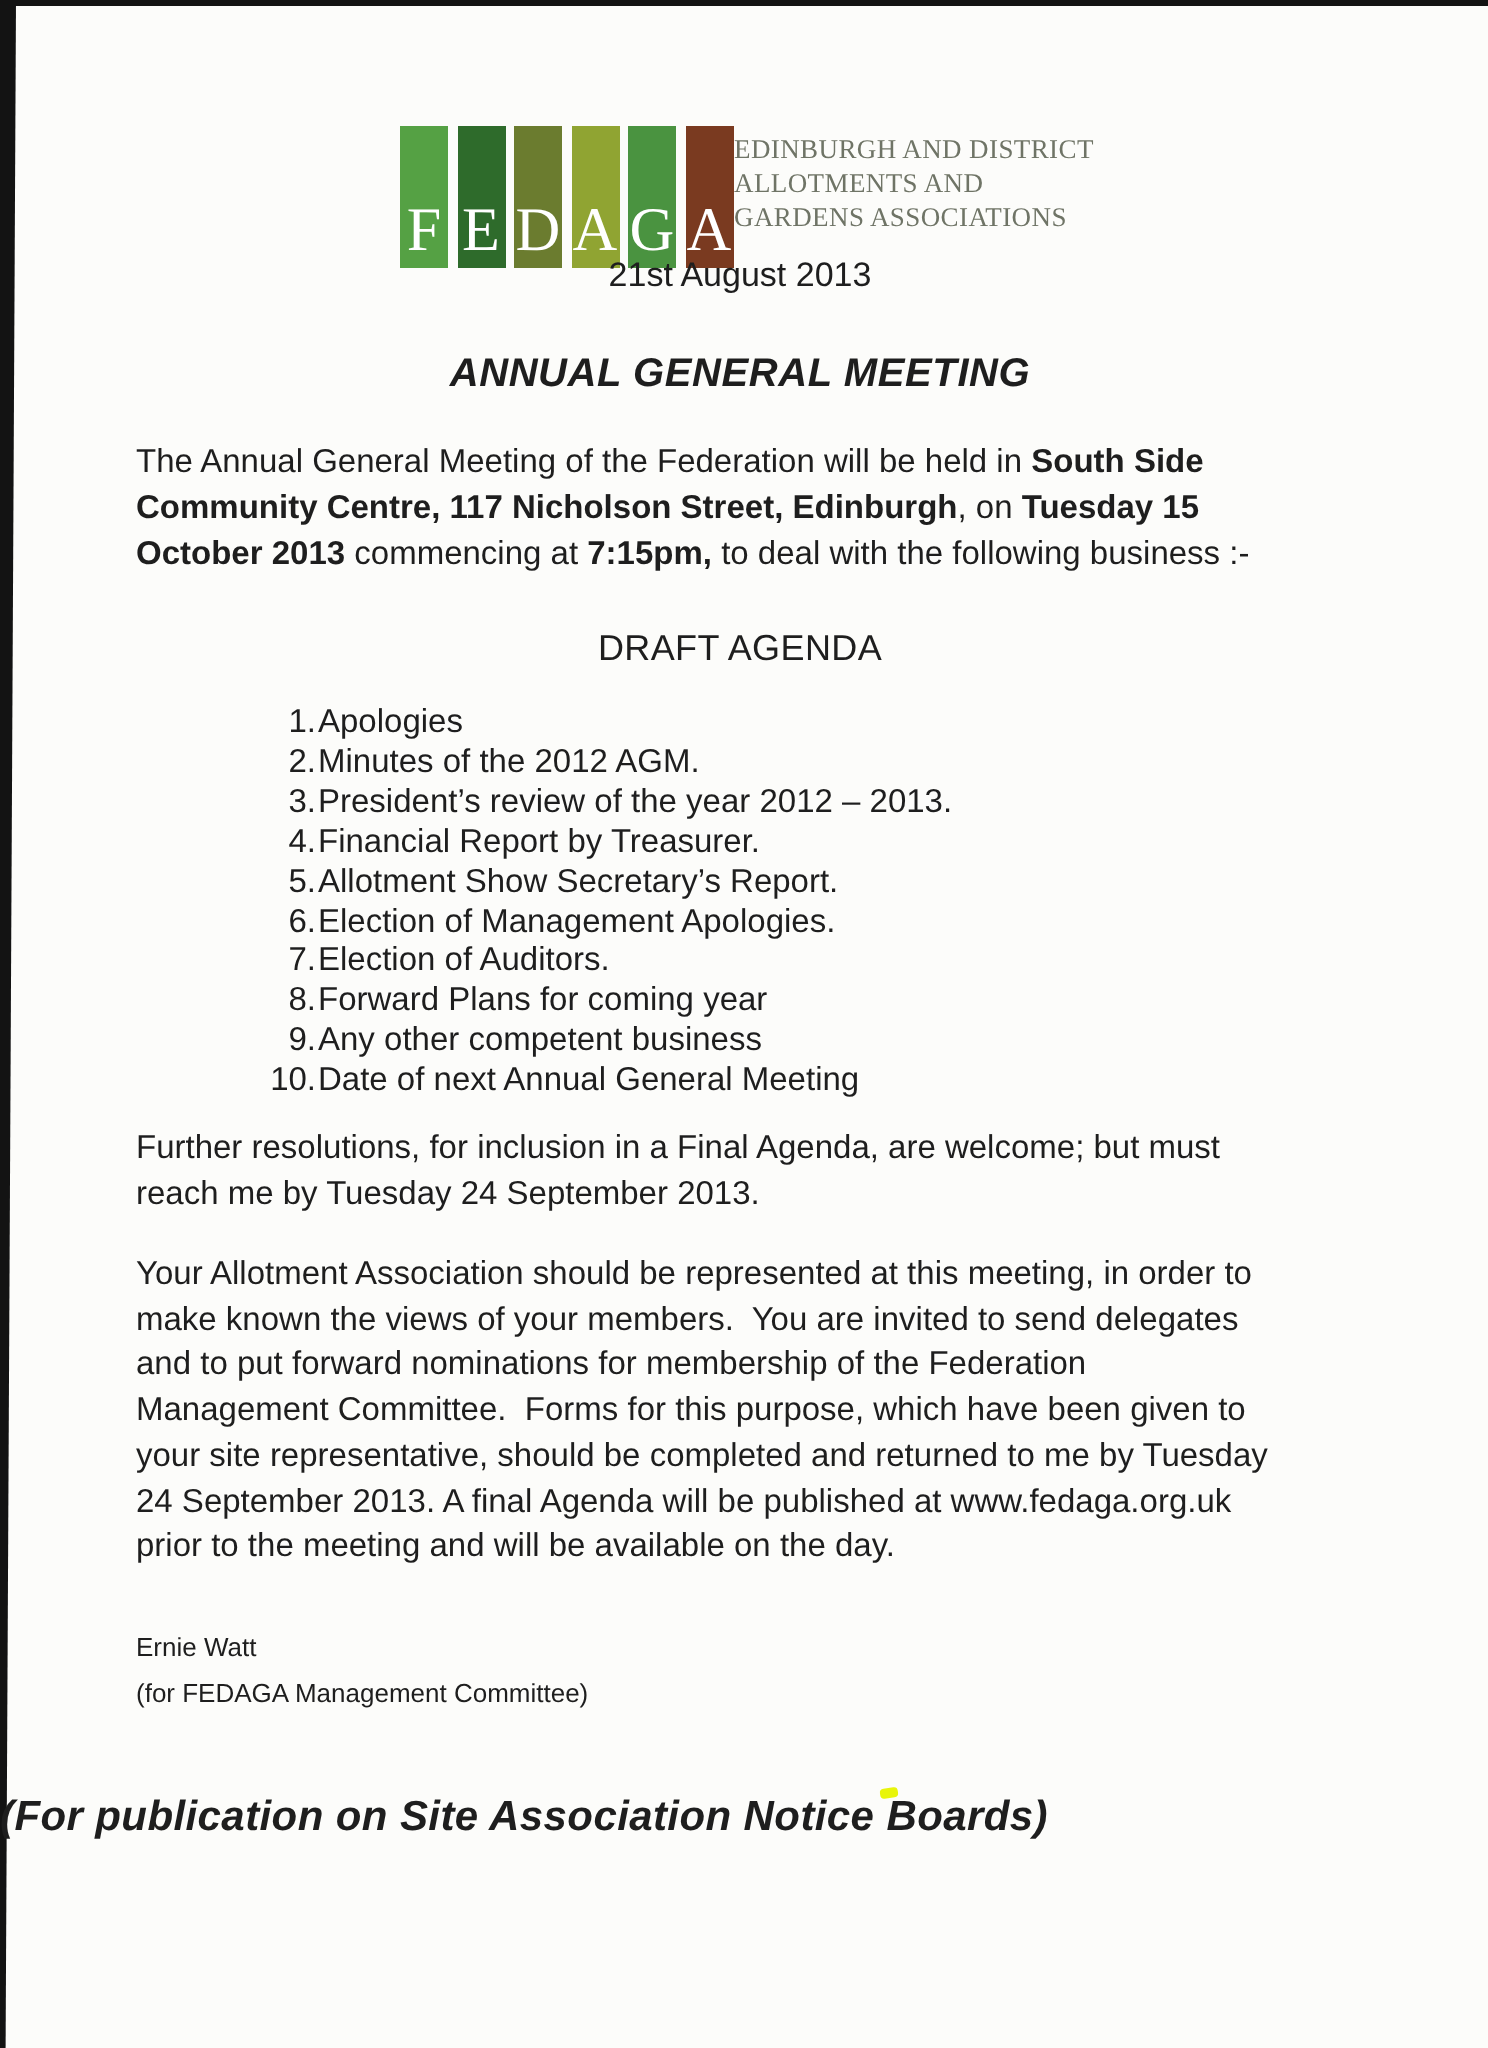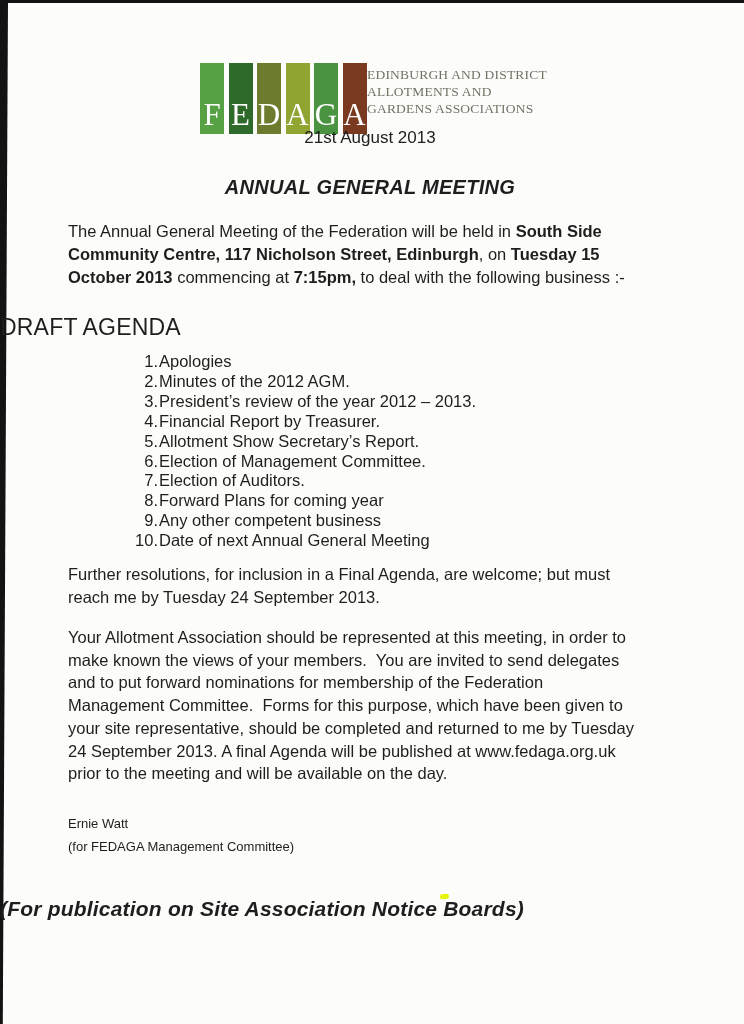--- a/index.html
+++ b/index.html
@@ -50,21 +50,21 @@
     position: absolute; top: 176px; left: 0; width: 740px;
     text-align: center; font-size: 20px; font-weight: bold;
     letter-spacing: 0.3px; margin: 0; font-style: italic;
   }
   .intro {
     position: absolute; left: 68px; top: 220px;
     font-size: 16.5px; line-height: 23px; white-space: pre;
   }
   .agenda-heading {
     position: absolute; top: 314px; left: 0; width: 740px;
-    font-size: 23px; letter-spacing: 0.2px;
+    text-align: center; font-size: 18px; letter-spacing: 0.2px;
   }
   .agenda {
     position: absolute; left: 68px; top: 352px;
     margin: 0; padding: 0; list-style: none;
     font-size: 16.5px; line-height: 19.9px;
   }
   .agenda li { display: flex; }
   .agenda .num { width: 90px; text-align: right; }
   .agenda .item-text { margin-left: 1px; white-space: pre; }
   .para {
@@ -133,21 +133,21 @@
       <li>
         <span class="num">4.</span>
         <span class="item-text">Financial Report by Treasurer.</span>
       </li>
       <li>
         <span class="num">5.</span>
         <span class="item-text">Allotment Show Secretary’s Report.</span>
       </li>
       <li>
         <span class="num">6.</span>
-        <span class="item-text">Election of Management Committee.</span>
+        <span class="item-text">Election of Management Apologies.</span>
       </li>
       <li>
         <span class="num">7.</span>
         <span class="item-text">Election of Auditors.</span>
       </li>
       <li>
         <span class="num">8.</span>
         <span class="item-text">Forward Plans for coming year</span>
       </li>
       <li>

